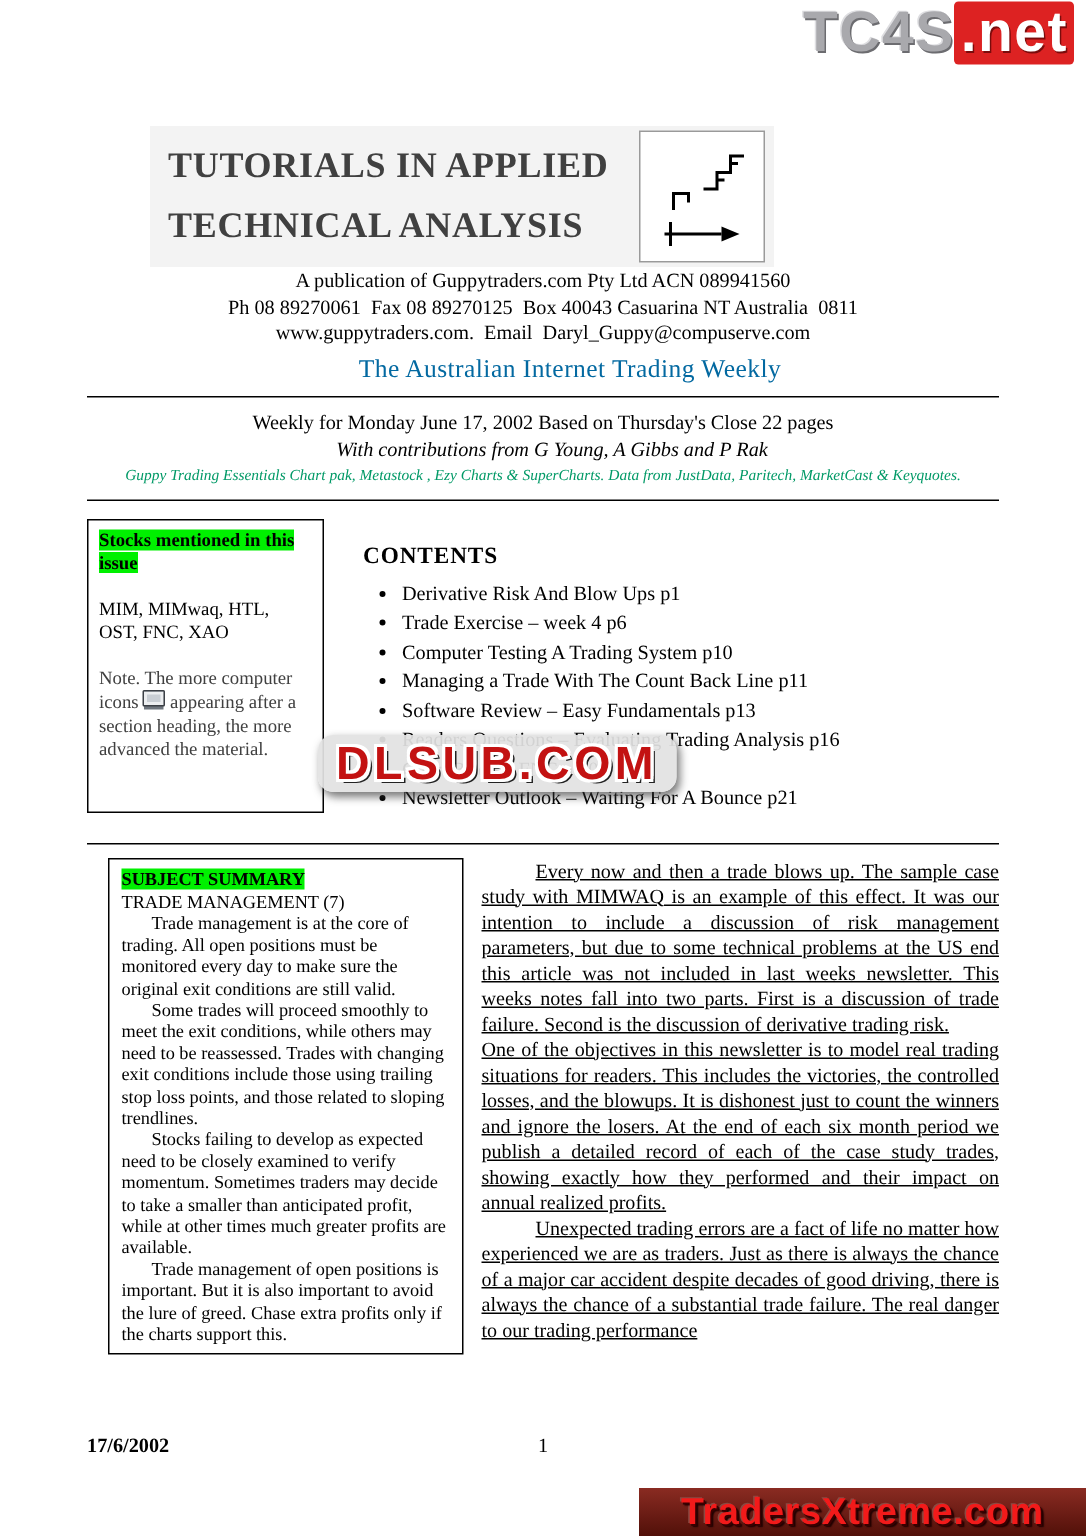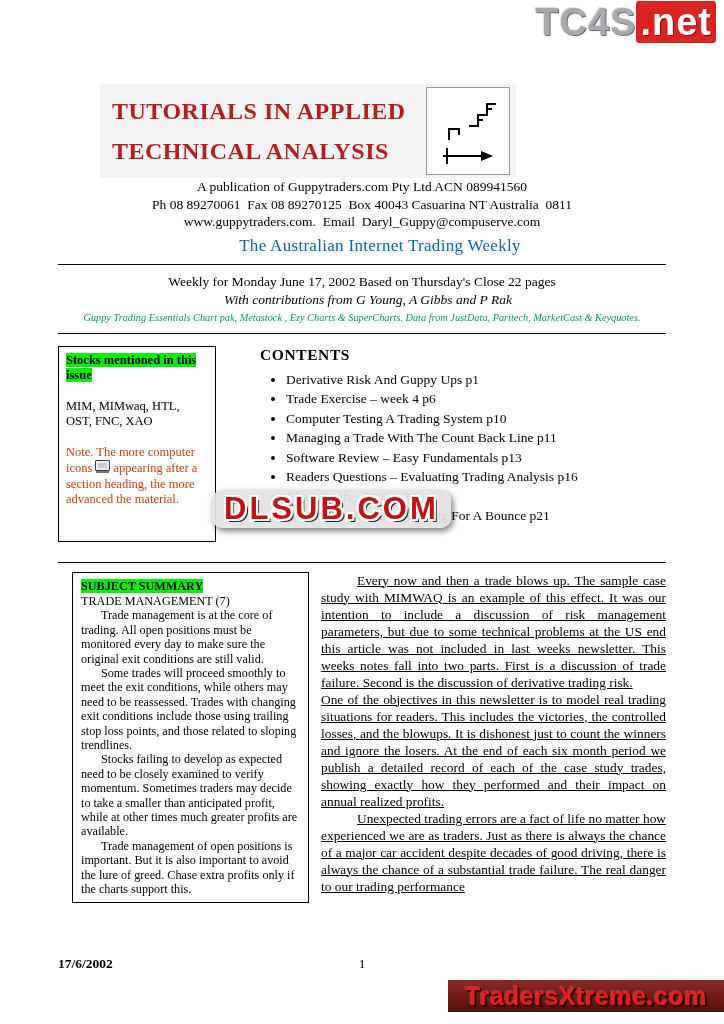--- a/index.html
+++ b/index.html
@@ -27,67 +27,67 @@
     color:#c31212; background:rgba(226,226,226,0.93);
     padding:0 12px; border-radius:10px;
     box-shadow:2px 3px 6px rgba(50,50,50,0.65);
     text-shadow:
       -2px -2px 0 #fff, 2px -2px 0 #fff, -2px 2px 0 #fff, 2px 2px 0 #fff,
       -2px 0 0 #fff, 2px 0 0 #fff, 0 -2px 0 #fff, 0 2px 0 #fff,
       3px 3px 0 #222;
   }
 
   .wm-bottom {
-    position:absolute; right:0; bottom:12px; width:276px; height:32px; z-index:5;
+    position:absolute; right:0; bottom:0; width:298px; height:32px; z-index:5;
     display:flex; align-items:center; justify-content:center;
     background:linear-gradient(#8a2b22,#511009);
     font-family:"Liberation Sans","DejaVu Sans",sans-serif;
     font-weight:bold; font-size:25px; letter-spacing:0.5px;
     color:#f21a1a;
     text-shadow:1px 1px 0 #3a0000, 2px 2px 1px #1e0000, -1px -1px 0 #8a4a42;
   }
 
   
   .header { padding-top:84px; }
   .title-row {
     margin-left:100px; width:fit-content;
     display:flex; align-items:center; gap:14px;
     background:#f3f3f3; padding:3px 6px;
   }
   .title-text { padding:0 6px; }
   .title-line {
-    font-size:24px; font-weight:bold; color:#b91c1c;
+    font-size:24px; font-weight:bold; color:#404040;
     line-height:40px; white-space:nowrap; letter-spacing:0.5px;
   }
   .logo-box {
     width:84px; height:88px; background:#fff; border:1px solid #9a9a9a;
     display:flex; align-items:center; justify-content:center;
   }
   .pub-line { text-align:center; font-size:13.5px; line-height:17.5px; white-space:pre-wrap; }
   .pub-line:first-of-type { margin-top:6px; }
   .tagline { text-align:center; font-size:17px; color:#0369a1; margin-top:5px; letter-spacing:0.3px;padding-left:36px; }
 
   hr.rule { border:none; border-top:1px solid #000; margin:8px 58px; }
   hr.rule-3 { margin-top:20px; }
 
   
   .weekly  { text-align:center; font-size:13.5px; line-height:18px; white-space:pre-wrap; }
   .contrib { text-align:center; font-size:13.5px; line-height:18px; font-style:italic;padding-left:12px; }
   .tools   { text-align:center; font-size:10.3px; line-height:14px; font-style:italic; color:#009966; margin-top:2px; }
 
   
-  .contents-row { display:flex; margin:12px 58px 0; gap:32px; }
+  .contents-row { display:flex; margin:12px 58px 0; gap:14px;align-items:flex-end; }
   .stocks-box {
     width:158px; min-height:196px; flex-shrink:0;
     border:1px solid #000; padding:6px 7px;
     font-size:12.5px; line-height:15.5px;
   }
   .hl { background:#00f000; font-weight:bold; }
   .stocks { margin:15px 0 0; }
-  .note   { margin:15px 0 0; color:#c2410c; }
+  .note   { margin:15px 0 0; color:#404040; }
 
   .contents { flex:1; padding-left:12px; }
   .contents-heading { font-weight:bold; font-size:15.5px; letter-spacing:0.6px; margin-bottom:6px; }
   .contents ul { margin:0; padding-left:26px; }
   .contents li { font-size:13.5px; line-height:19.5px; }
 
   
   .pc-icon {
     display:inline-block; width:15px; height:11px;
     background:#c9ced4; border:1px solid #3c4046; border-radius:1px;
@@ -162,21 +162,21 @@
 
   <div class="contents-row">
     <div class="stocks-box">
       <span class="hl">Stocks mentioned in this issue</span>
       <p class="stocks">MIM, MIMwaq, HTL, OST, FNC, XAO</p>
       <p class="note"><span>Note. The more computer icons</span><span class="pc-icon"></span><span>appearing after a section heading, the more advanced the material.</span></p>
     </div>
     <div class="contents">
       <div class="contents-heading">CONTENTS</div>
       <ul>
-        <li>Derivative Risk And Guppy Ups p1</li>
+        <li>Derivative Risk And Blow Ups p1</li>
         <li>Trade Exercise – week 4 p6</li>
         <li>Computer Testing A Trading System p10</li>
         <li>Managing a Trade With The Count Back Line p11</li>
         <li>Software Review – Easy Fundamentals p13</li>
         <li>Readers Questions – Evaluating Trading Analysis p16</li>
         <li>Chart Briefs - FNC p 20</li>
         <li>Newsletter Outlook – Waiting For A Bounce p21</li>
       </ul>
     </div>
   </div>

